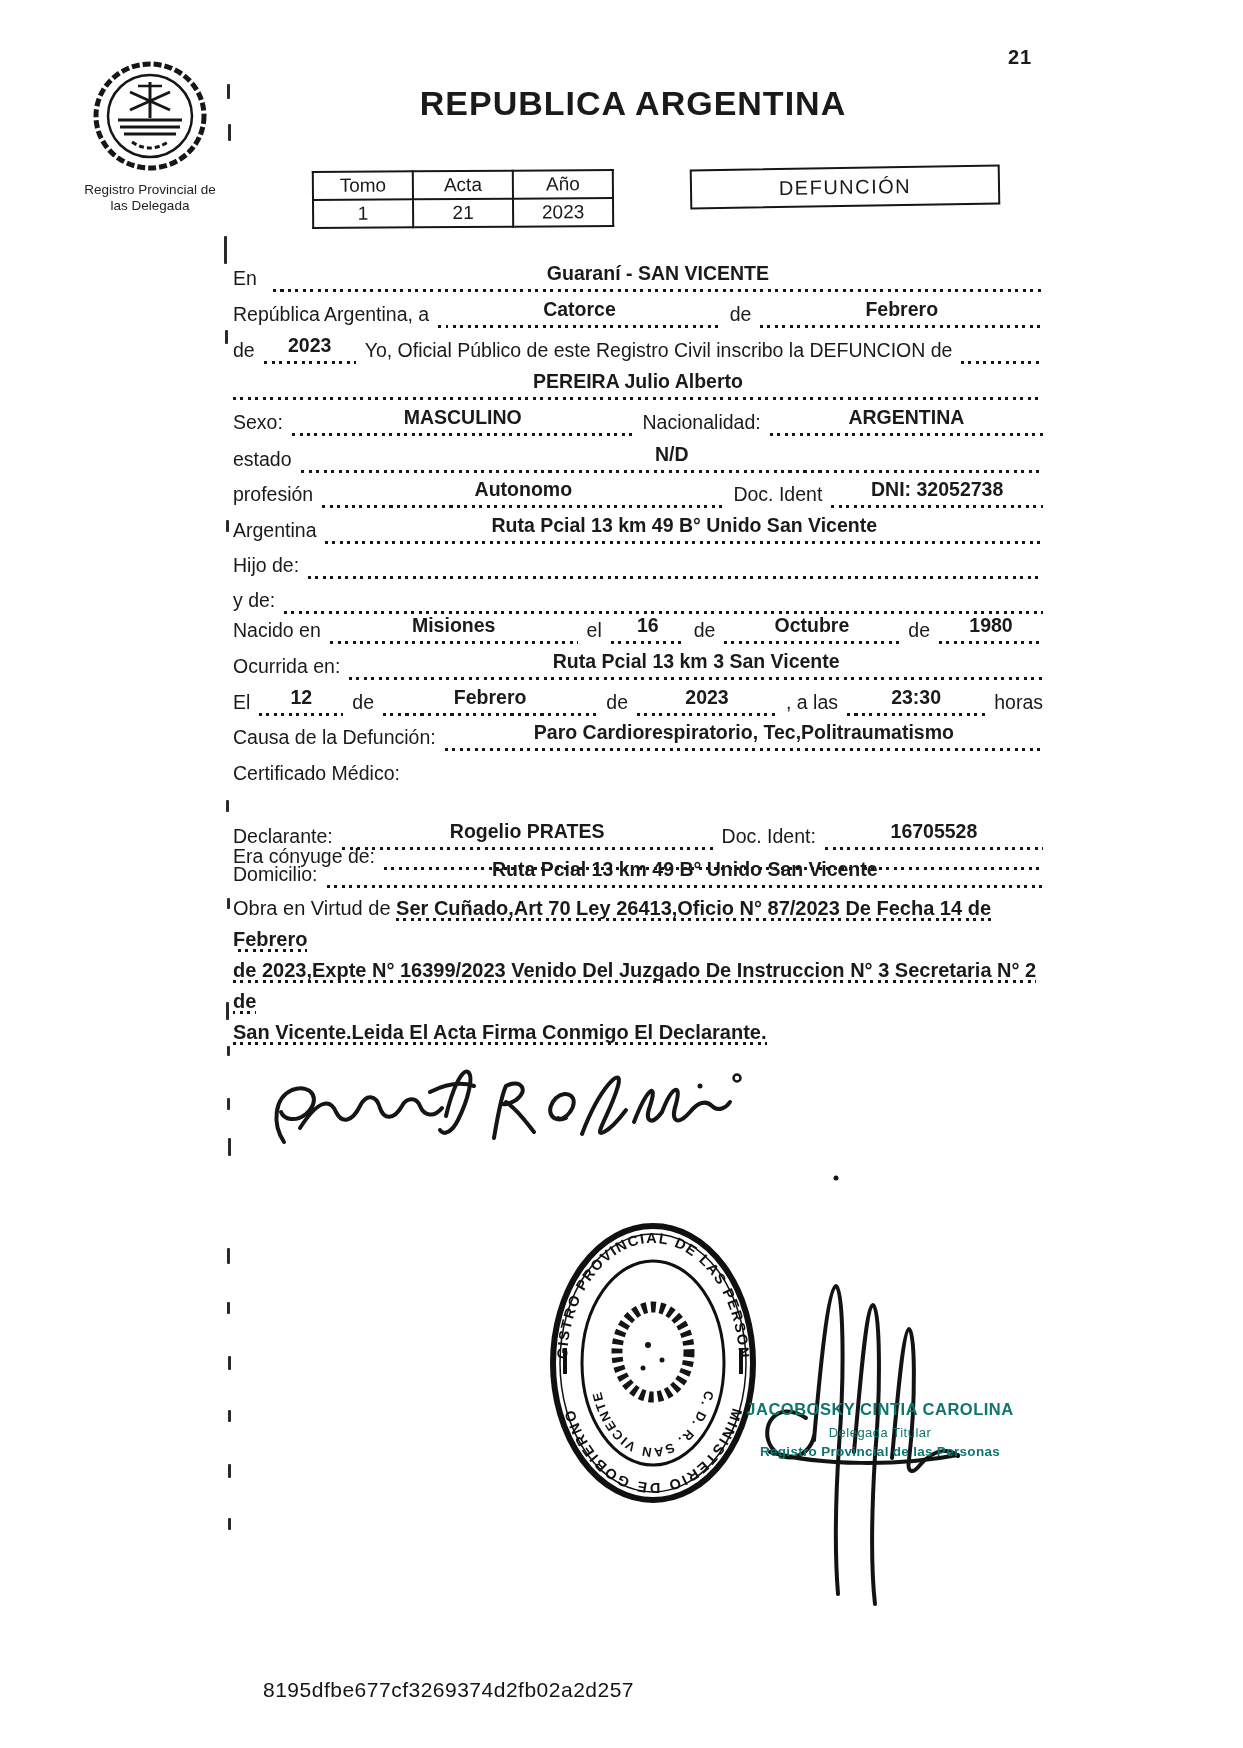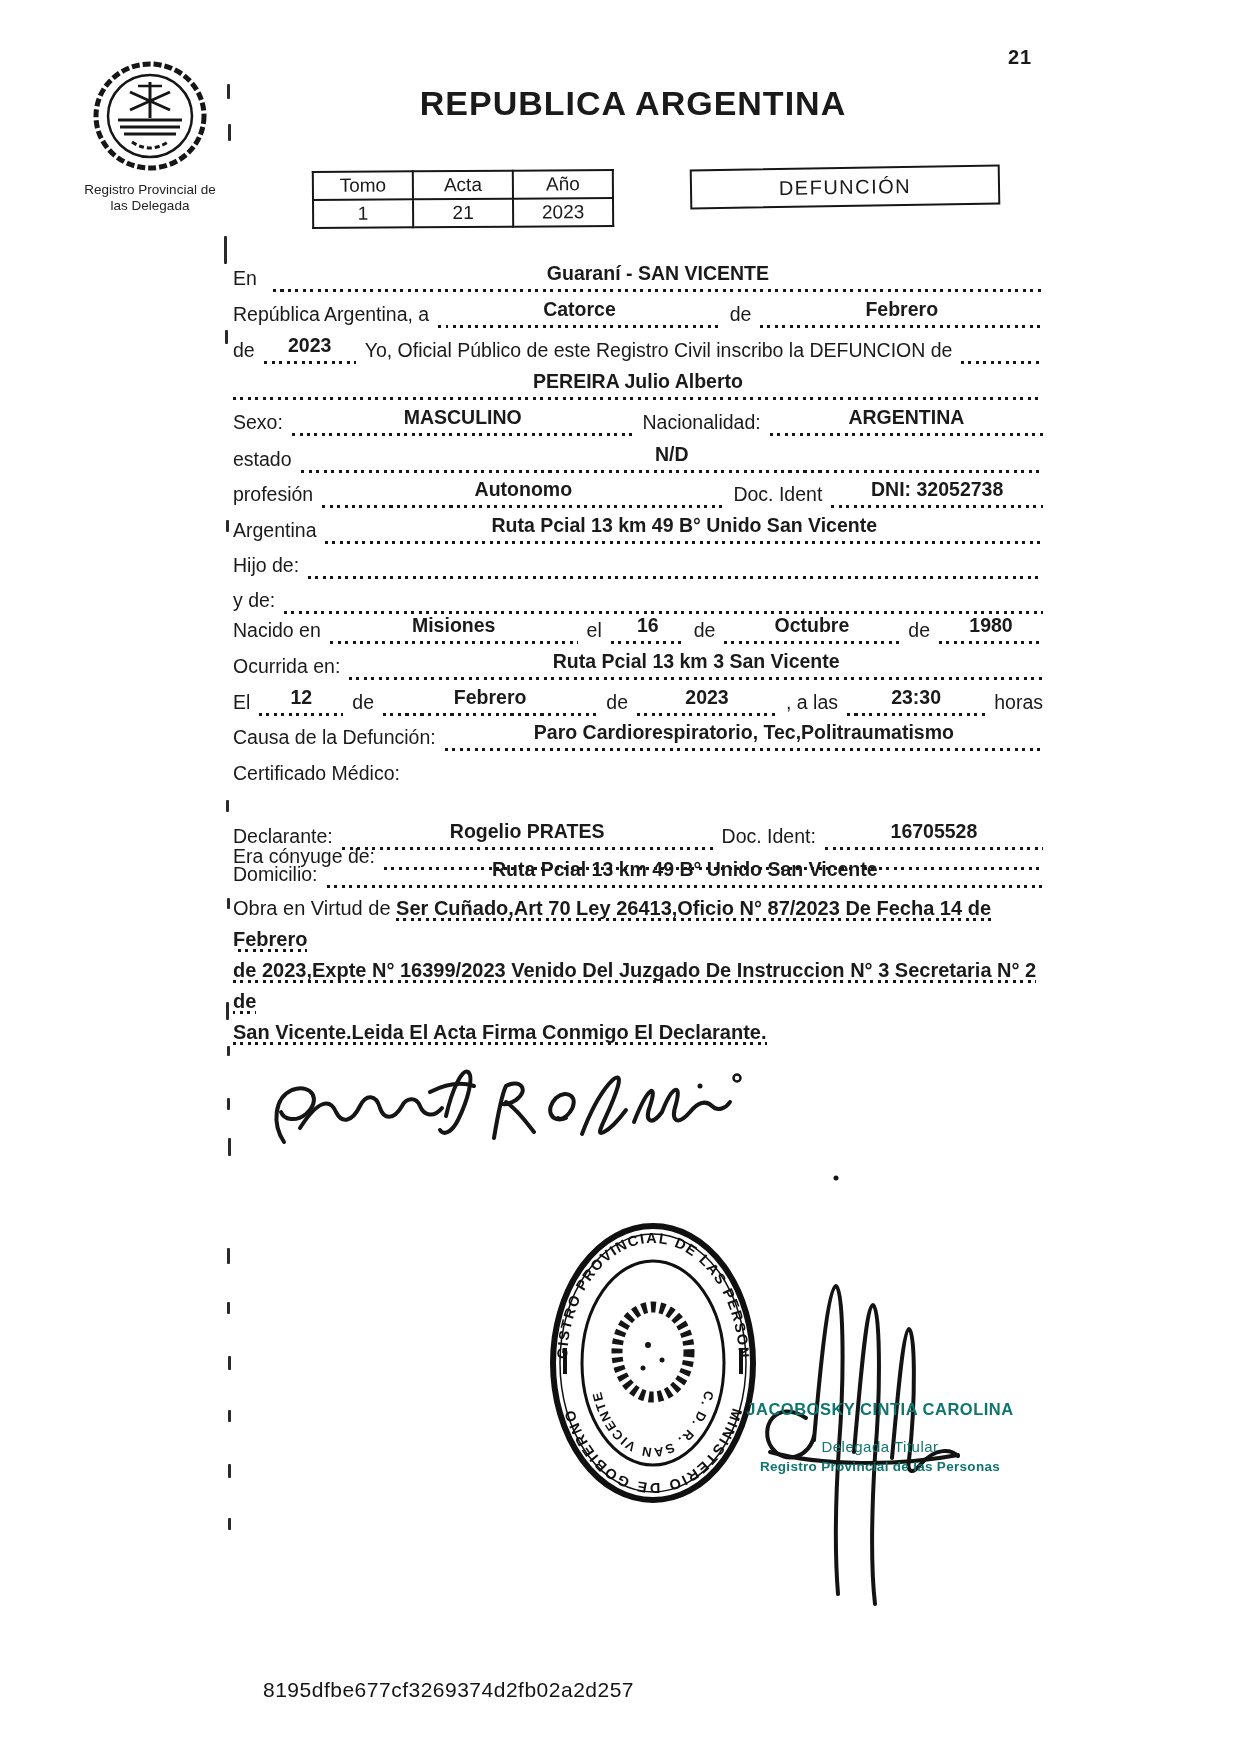--- a/index.html
+++ b/index.html
@@ -40,21 +40,21 @@
     background-image:repeating-linear-gradient(90deg,#161616 0 3px,transparent 3px 7.5px);
     background-position:left bottom; background-size:100% 3px; background-repeat:no-repeat;
     padding-bottom:2px;
   }
   .obra .l{display:inline-block;}
   
   .margin-mark{position:absolute; width:3px; background:#2a2a2a; border-radius:1px;}
   
   .official{width:270px; text-align:center; color:#0f766e;}
   .official .name{font-size:16.5px; font-weight:700; letter-spacing:0.5px;}
-  .official .role{font-size:15px; margin-top:19px; letter-spacing:0.5px;}
+  .official .role{font-size:13px; margin-top:6px; letter-spacing:0.5px;}
   .official .org{font-size:13.5px; font-weight:700; margin-top:4px; letter-spacing:0.3px;}
   .footer-hash{font-size:21px; letter-spacing:0.5px; color:#141414;}
   svg text{font-family:"Liberation Sans", sans-serif;}
 </style>
 </head>
 <body>
 
 <div class="page">
 
   <div class="abs page-number" style="left:1008px; top:46px;">21</div>

